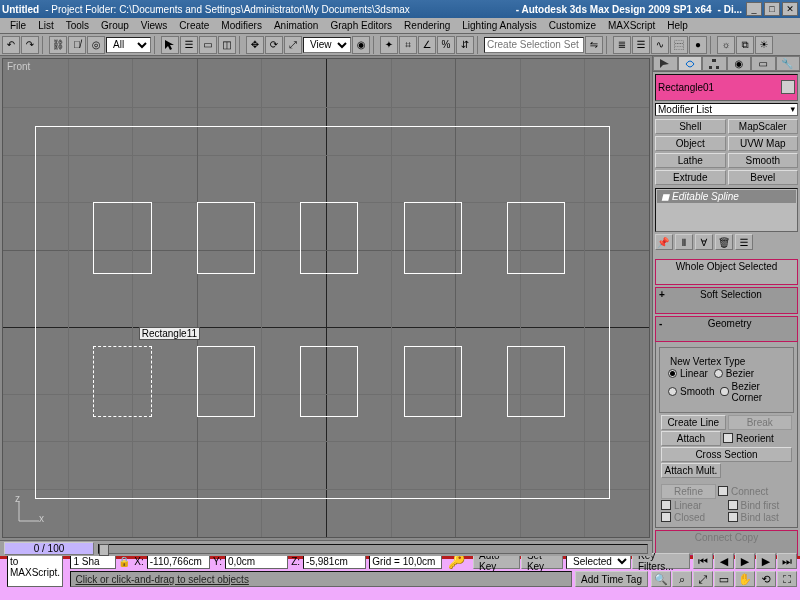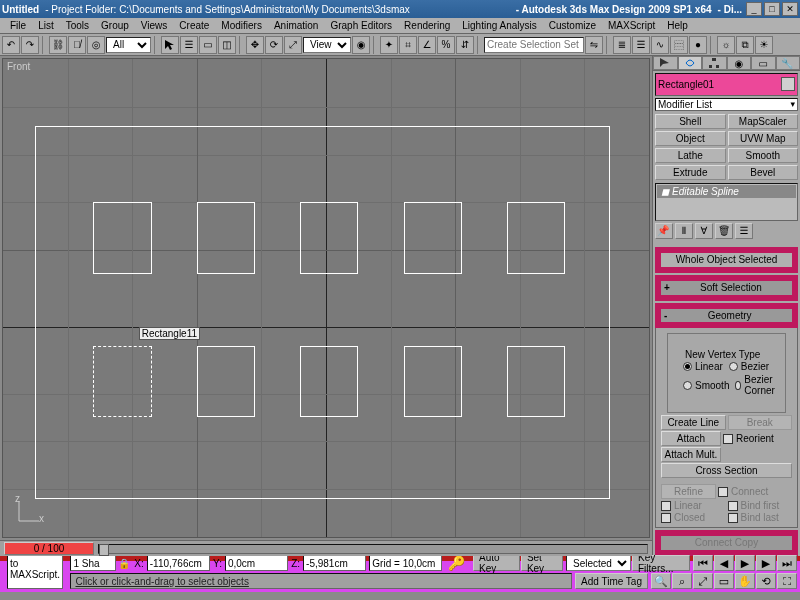--- a/index.html
+++ b/index.html
@@ -40,53 +40,53 @@
 .bigrect { position: absolute; border: 1px solid #fff; }
 .smrect { position: absolute; border: 1px solid #fff; }
 .smrect.dashed { border: 1px dashed #fff; }
 .objlabel { position: absolute; background: #eee; border: 1px solid #555; padding: 0 2px; font-size: 10px; color: #000; }
 
 
 .axisicon { position: absolute; left: 10px; bottom: 10px; color: #ccc; font-size: 9px; }
 
 
 .timebar { height: 16px; background: #a0a0a0; border-top: 1px solid #666; display: flex; align-items: center; }
-.timebar .tslider { flex: 0 0 90px; background: #ef4444; border: 1px outset #ccc; text-align: center; margin-left: 4px; font-size: 10px; }
+.timebar .tslider { flex: 0 0 90px; background: #c4b5fd; border: 1px outset #ccc; text-align: center; margin-left: 4px; font-size: 10px; }
 .timebar .ttrack { flex: 1; height: 10px; background: #999; border: 1px inset #666; margin: 0 4px; position: relative; }
 .timebar .tknob { position:absolute; left:0; top:-1px; width:10px; height:12px; background:#bbb; border:1px solid #555;}
 
 
 .cmdpanel { width: 148px; background: #a8a8a8; border-left: 1px solid #666; display: flex; flex-direction: column; overflow: hidden;}
 .cmdtabs { height: 20px; display: flex; background: #999; border-bottom: 1px solid #666; }
 .cmdtab { flex: 1; border: 1px solid #777; background: #b0b0b0; display: flex; align-items: center; justify-content: center; cursor: pointer; }
 .cmdtab svg { width: 12px; height: 12px; }
 .namebox { margin: 2px; height: 32px; background: #ec4899; border: 1px inset #666; padding: 0 2px; display: flex; align-items: center; }
 .colorswatch { width:14px; height:14px; background:#d0d0d0; border:1px solid #555; margin-left:auto;}
 .modlist { margin: 0 2px 2px 2px; height: 16px; background: #fff; border: 1px inset #666; display: flex; align-items: center; padding: 0 2px; justify-content: space-between; }
 .modlist::after { content:"▾"; font-size:9px;}
 .btnrow { display: flex; gap: 2px; margin: 1px 2px; }
 .pbtn { flex: 1; height: 15px; background: #b4b4b4; border: 1px outset #ddd; text-align: center; line-height: 13px; cursor: pointer; font-size: 10px; }
 .pbtn.wide { width:100%; }
 .pbtn.disabled { color:#777; border:1px solid #999;}
 .stacklist { margin: 2px; height: 54px; background: #bbb; border: 1px inset #666; padding: 1px; font-style: italic; }
 .stackitem { background: #888; color: #fff; padding: 1px 4px; font-size: 10px; }
 .stacktools { margin: 0 2px 2px 2px; height: 16px; display:flex; gap:2px; }
 .stbtn { width:18px; height:16px; background:#b4b4b4; border:1px outset #ccc; display:flex; align-items:center; justify-content:center; font-size:10px; cursor:pointer;}
-.rolluphdr { margin: 2px 2px 0 2px; height: 32px; background: #999; border: 6px solid #be185d; text-align: center; line-height: 13px; font-size: 10px; }
+.rolluphdr { margin: 2px 2px 0 2px; height: 32px; background: #999; border: 1px solid #be185d; text-align: center; line-height: 13px; font-size: 10px; }
 .rolluphdr .pm { float:left; margin-left:3px; font-weight:bold;}
 .rollupbody { margin: 0 2px; padding: 3px; border: 1px solid #666; border-top: none; background:#a8a8a8;}
-.fieldset { border:1px solid #777; padding:15px; margin:2px 8px;}
+.fieldset { border:1px solid #777; padding:8px; margin:2px 0;}
 .fieldset .legend{ font-size:10px; margin-top:-9px; background:#a8a8a8; display:inline-block; padding:0 2px;}
 .radio-row{ display:flex; align-items:center; gap:3px; margin:1px 0;}
 .radio-dot{ width:9px; height:9px; border:1px solid #333; border-radius:50%; background:#ddd; display:inline-flex; align-items:center; justify-content:center;}
 .radio-dot.sel::after{content:""; width:5px; height:5px; background:#000; border-radius:50%;}
 .chk{ width:10px; height:10px; border:1px solid #333; background:#ddd; display:inline-block; margin-right:3px;}
 
 
-.status { height: 36px; background: #d946ef; border-top: 5px solid #b91c1c; display:flex; flex-direction:column;}
+.status { height: 44px; background: #f0abfc; border-top: 3px solid #b91c1c; display:flex; flex-direction:column;}
 .statrow { display:flex; align-items:center; height:22px; gap:3px; padding:0 3px;}
 .sfield { height:16px; background:#fff; border:1px inset #666; padding:0 2px; display:flex; align-items:center; font-size:10px;}
 .sfield.xyz { width:70px;}
 .slabel{ font-size:10px;}
 .sbtn { height:16px; background:#b4b4b4; border:1px outset #ccc; padding:0 5px; display:flex; align-items:center; cursor:pointer; font-size:10px;}
 .keyicon{ font-size:14px; padding:0 4px;}
 .playbtns{ display:flex; gap:1px; margin-left:auto;}
 .playbtns .sbtn{ width:20px; padding:0; justify-content:center; font-size:11px;}
 .maxscript { width:100px; height:34px; background:#fff; border:1px inset #666; margin:4px; padding:2px; font-size:10px;}
 .promptrow{ flex:1; height:16px; border:1px inset #666; background:#a0a0a0; display:flex; align-items:center; padding:0 4px; color:#222; font-size:10px;text-decoration:underline;}
@@ -321,24 +321,24 @@
           <div class="pbtn disabled">Break</div>
         </div>
       <div class="btnrow">
         <div class="pbtn" style="flex:0 0 60px">Attach</div>
         <div style="flex:1; display:flex; align-items:center; font-size:10px">
             <span class="chk"></span>
             <span>Reorient</span>
           </div>
       </div>
       <div class="btnrow">
+          <div class="pbtn wide">Cross Section</div>
+        </div>
+      <div class="btnrow">
           <div class="pbtn" style="flex:0 0 60px">Attach Mult.</div>
-        </div>
-      <div class="btnrow">
-          <div class="pbtn wide">Cross Section</div>
         </div>
       <div style="height:4px"></div>
       <div class="btnrow">
         <div class="pbtn disabled" style="flex:0 0 55px">Refine</div>
         <div style="flex:1; display:flex; align-items:center; color:#777">
             <span class="chk"></span>
             <span>Connect</span>
           </div>
       </div>
       <div class="btnrow" style="color:#777">

